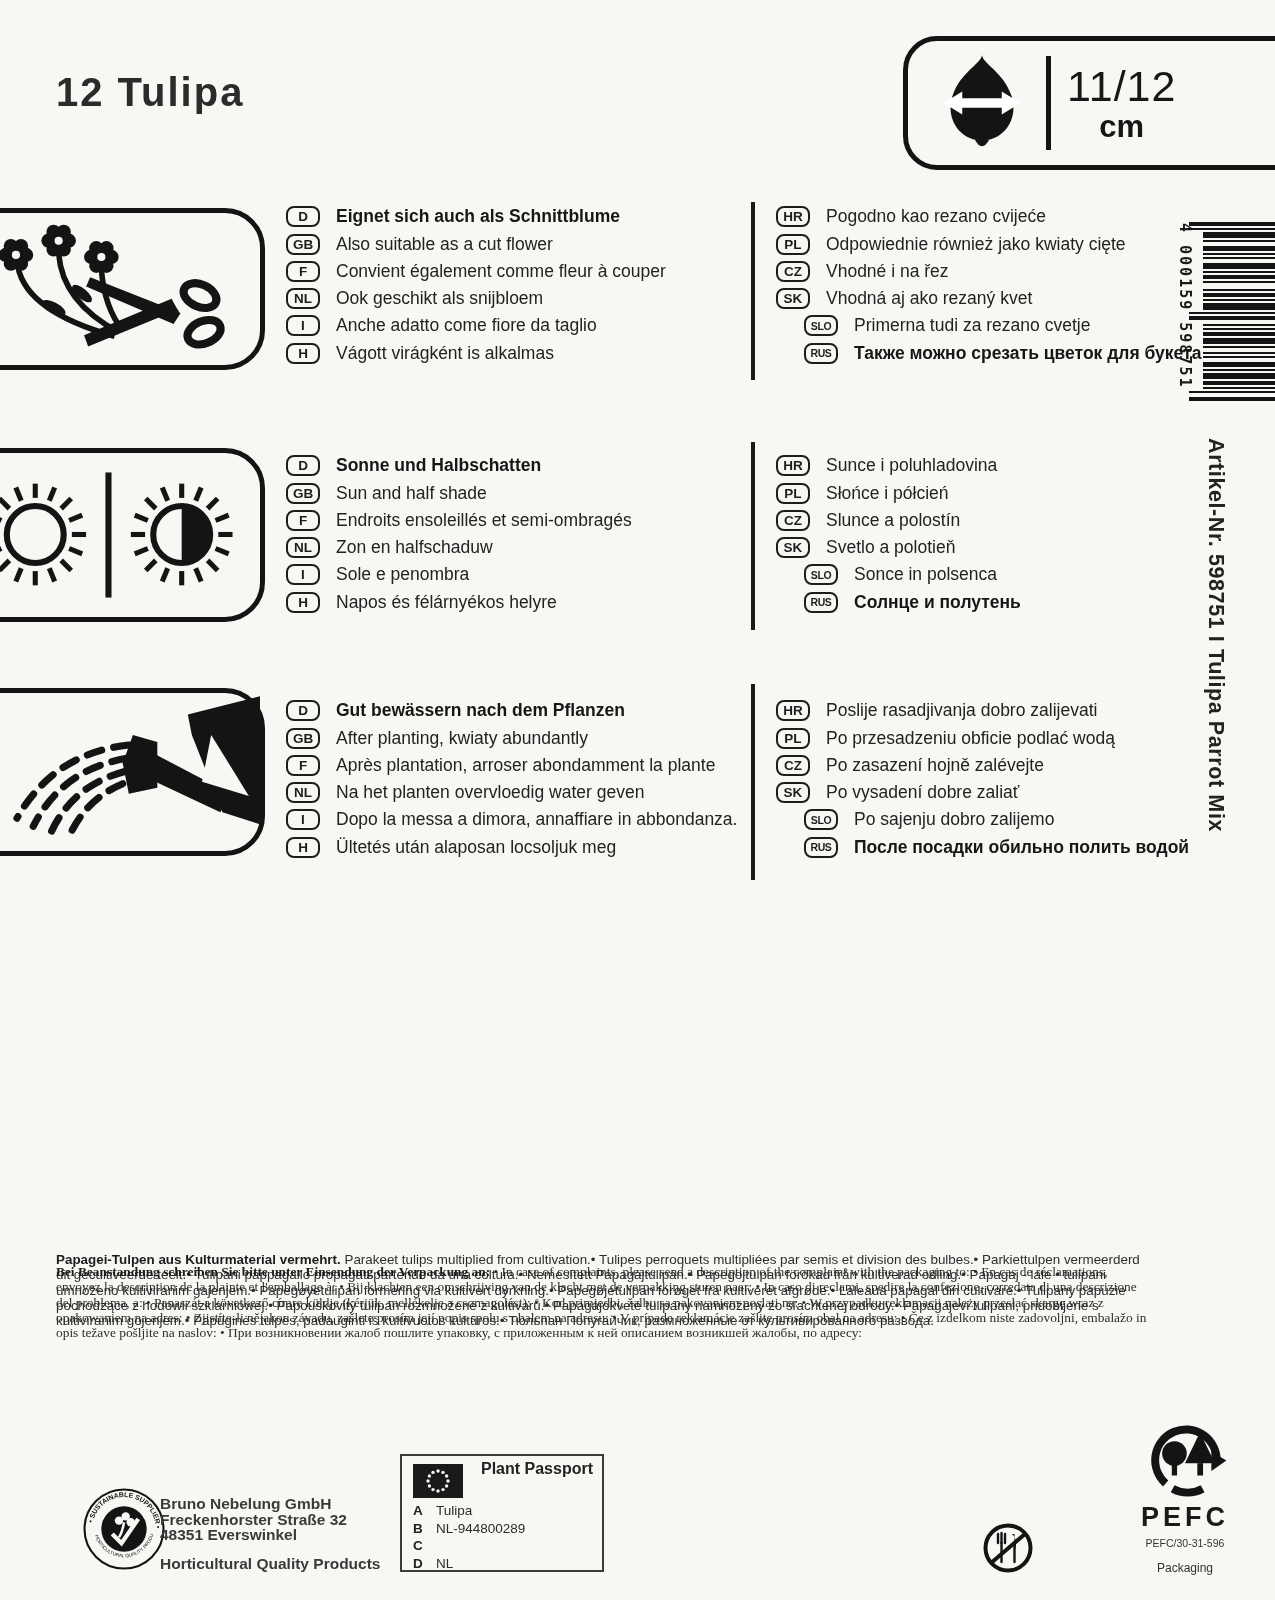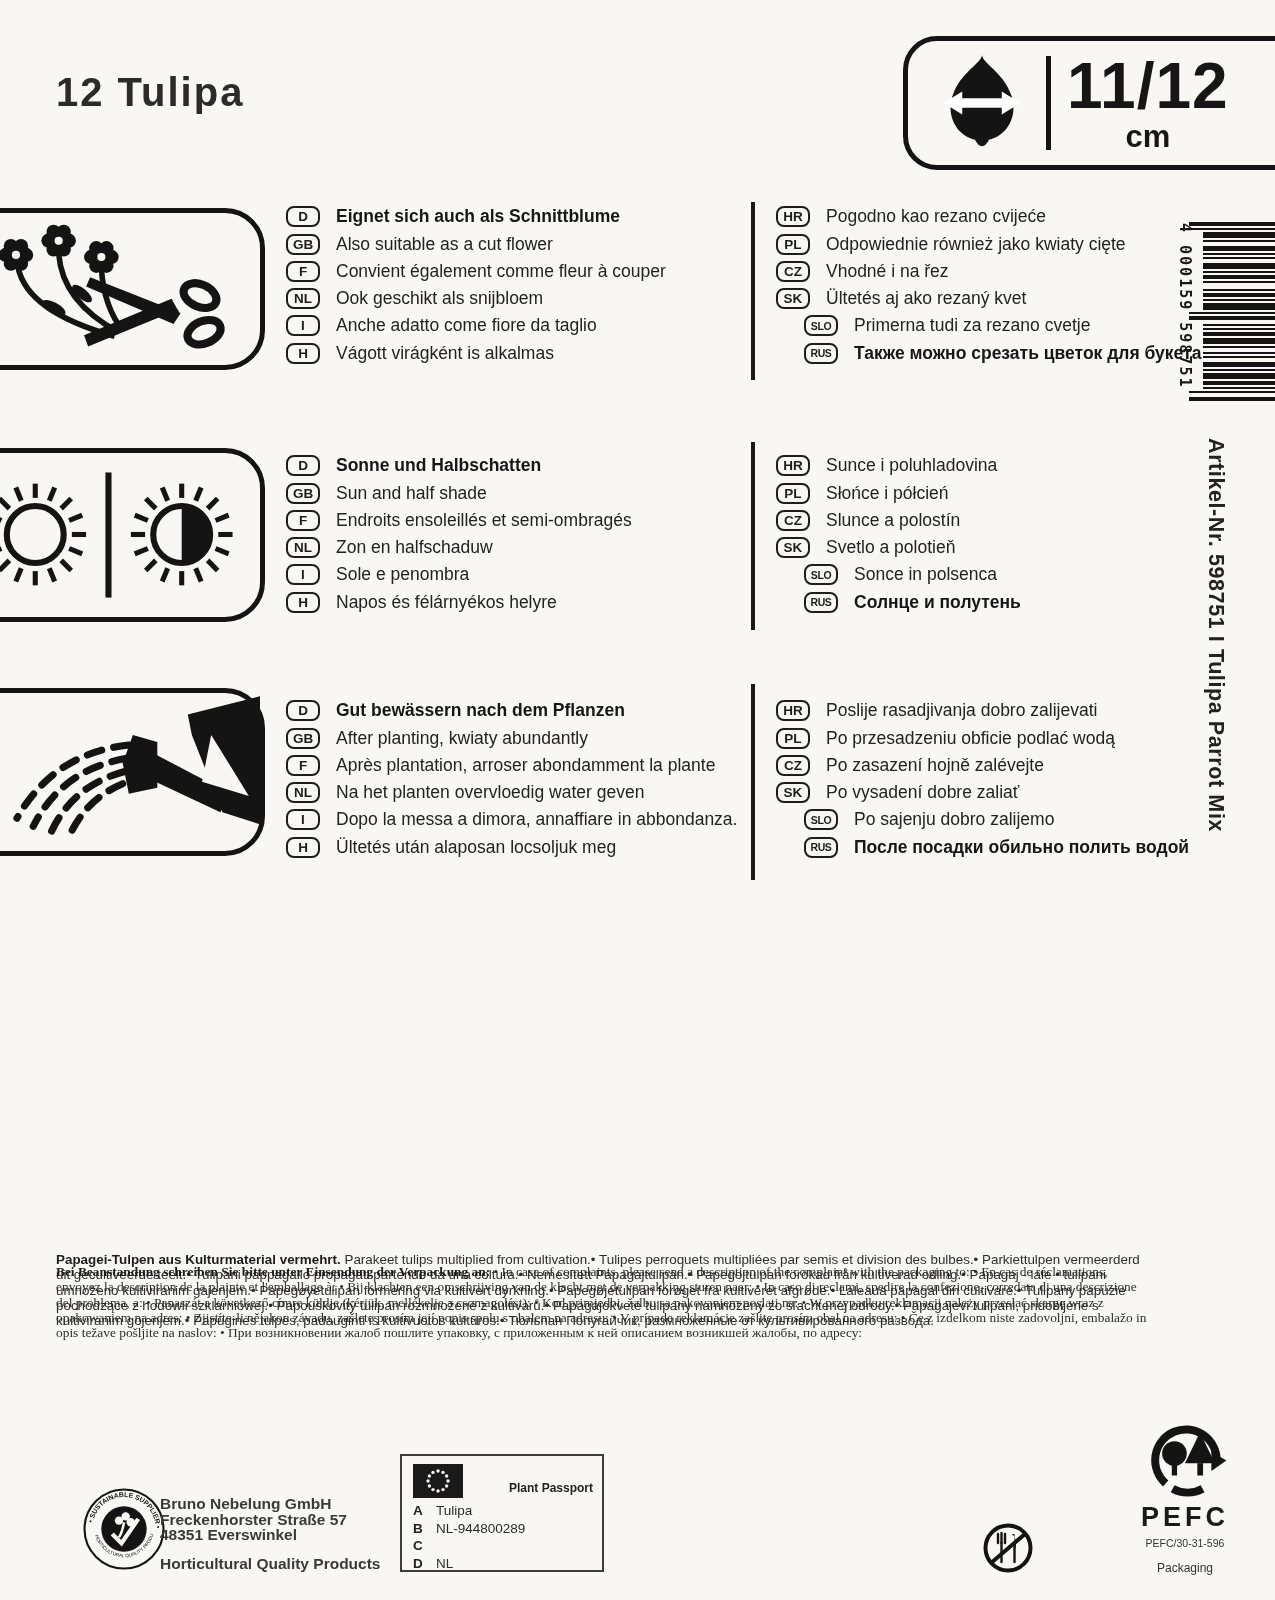--- a/index.html
+++ b/index.html
@@ -10,21 +10,21 @@
   }
   .abs{position:absolute;}
   .title{left:56px;top:70px;font-size:40px;font-weight:700;letter-spacing:2px;color:#2b2b2b;}
 
   
   .size-badge{left:903px;top:36px;width:400px;height:124px;border:5px solid #141414;
     border-radius:34px;display:flex;align-items:center;}
   .size-badge svg{width:108px;height:104px;margin-left:20px;flex:0 0 auto;}
   .size-divider{width:5px;height:94px;background:#141414;margin:0 16px 0 10px;}
   .size-text{display:flex;flex-direction:column;align-items:center;line-height:1;}
-  .size-num{font-size:64px;font-weight:bold;letter-spacing:1px;color:#161616;}
+  .size-num{font-size:43px;font-weight:normal;letter-spacing:1px;color:#161616;}
   .size-unit{font-size:31px;font-weight:bold;margin-top:3px;color:#161616;}
 
   
   .icon-box{left:-45px;width:300px;border:5px solid #141414;border-radius:40px;}
   #icon-box-1{top:208px;height:152px;}
   #icon-box-2{top:448px;height:164px;}
   #icon-box-3{top:688px;height:158px;}
   .icon-box svg{position:absolute;left:0;top:0;width:100%;height:100%;}
 
   
@@ -59,21 +59,21 @@
   .para{left:56px;width:1095px;font-size:13.4px;line-height:15.3px;color:#2d2d2d;}
   .para .lead{font-weight:bold;color:#1c1c1c;}
   #para-1{top:1252px;}
   #para-2{top:1264px;font-family:Liberation Serif, serif;}
 
   
   .seal{left:82px;top:1487px;width:84px;height:84px;}
   .address{left:160px;top:1496px;font-size:15.5px;line-height:15.5px;font-weight:bold;color:#3a3a3a;}
   .address-tagline{margin-top:13px;}
   .passport{left:400px;top:1454px;width:200px;height:114px;border:2.5px solid #3c3c3c;background:#f8f7f4;}
-  .pp-title{position:absolute;right:9px;top:25px;font-size:12px;font-weight:bold;color:#222;}
+  .pp-title{position:absolute;right:9px;top:4px;font-size:16px;font-weight:bold;color:#222;}
   .pp-flag{position:absolute;left:11px;top:8px;}
   .pp-rows{position:absolute;left:11px;top:47px;display:flex;flex-direction:column;gap:3.5px;}
   .pp-row{display:flex;gap:11px;font-size:13.5px;height:14px;color:#2c2c2c;}
   .pp-key{font-weight:bold;width:12px;color:#222;}
   .cutlery{left:981px;top:1521px;width:54px;height:54px;}
   .pefc{left:1120px;top:1414px;width:130px;display:flex;flex-direction:column;align-items:center;}
   .pefc svg{width:88px;height:86px;}
   .pefc-name{font-size:27px;font-weight:bold;letter-spacing:4px;color:#1a1a1a;margin-top:2px;}
   .pefc-cert{font-size:10.5px;color:#333;margin-top:4px;}
   .pefc-packaging{font-size:12px;color:#333;margin-top:12px;}
@@ -248,21 +248,21 @@
       <div class="lang-line">
         <span class="lang-badge">PL</span>
         <span class="lang-text">Odpowiednie również jako kwiaty cięte</span>
       </div>
       <div class="lang-line">
         <span class="lang-badge">CZ</span>
         <span class="lang-text">Vhodné i na řez</span>
       </div>
       <div class="lang-line">
         <span class="lang-badge">SK</span>
-        <span class="lang-text">Ültetés aj ako rezaný kvet</span>
+        <span class="lang-text">Vhodná aj ako rezaný kvet</span>
       </div>
       <div class="lang-line">
         <span class="lang-badge small">SLO</span>
         <span class="lang-text">Primerna tudi za rezano cvetje</span>
       </div>
       <div class="lang-line bold">
         <span class="lang-badge small">RUS</span>
         <span class="lang-text">Также можно срезать цветок для букета</span>
       </div>
     </div>
@@ -464,21 +464,21 @@
       <circle cx="44" cy="40" r="5" fill="#f8f7f4"></circle>
         <circle cx="52" cy="35" r="5" fill="#f8f7f4"></circle>
         <circle cx="58" cy="42" r="5" fill="#f8f7f4"></circle>
       <path d="M50 42 Q48 54 44 60" stroke="#f8f7f4" stroke-width="3" fill="none"></path>
       <path d="M36 56 L47 67 L67 38" stroke="#f8f7f4" stroke-width="5" fill="none"></path>
     </g>
   </svg>
 
   <div class="abs address">
     <div>Bruno Nebelung GmbH</div>
-    <div>Freckenhorster Straße 57</div>
+    <div>Freckenhorster Straße 32</div>
     <div>48351 Everswinkel</div>
     <div class="address-tagline">Horticultural Quality Products</div>
   </div>
 
   <div class="abs passport">
     <svg class="pp-flag" width="50" height="34" viewBox="0 0 50 34">
       <rect width="50" height="34" fill="#1a1a1a"></rect>
       <g fill="#f8f7f4">
         <circle cx="25" cy="7" r="1.7"></circle>
           <circle cx="30" cy="8.4" r="1.7"></circle>

